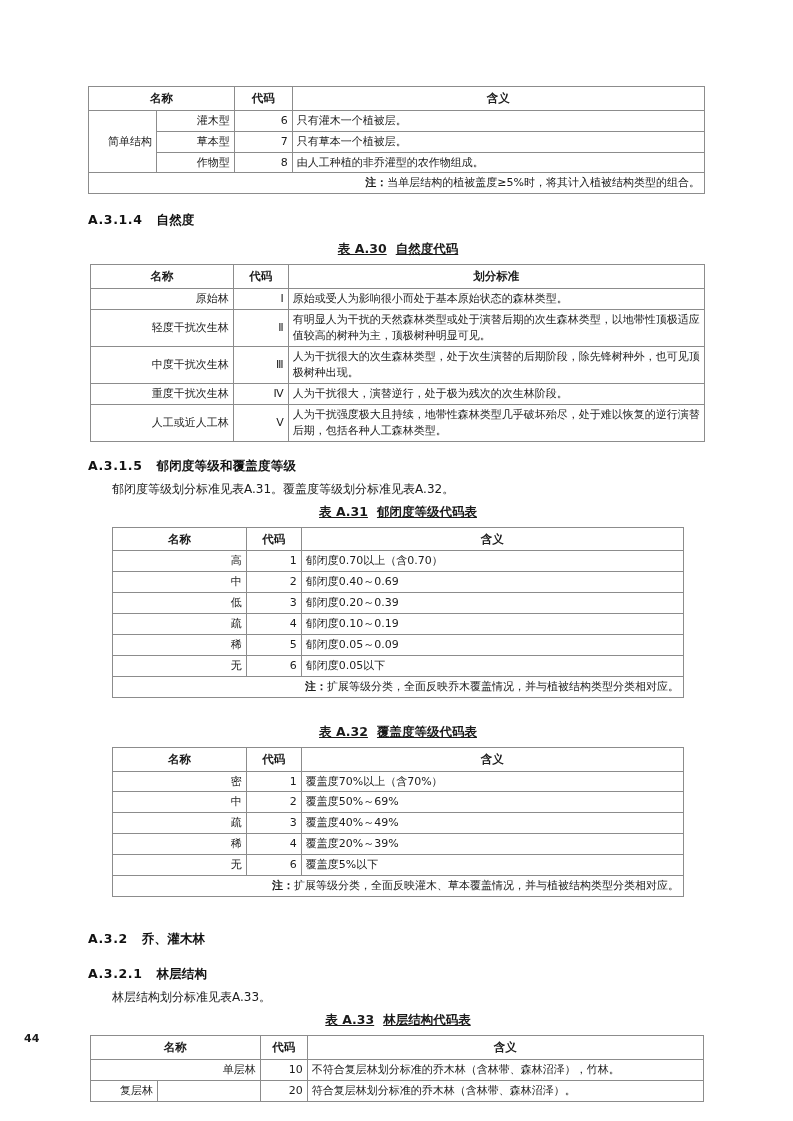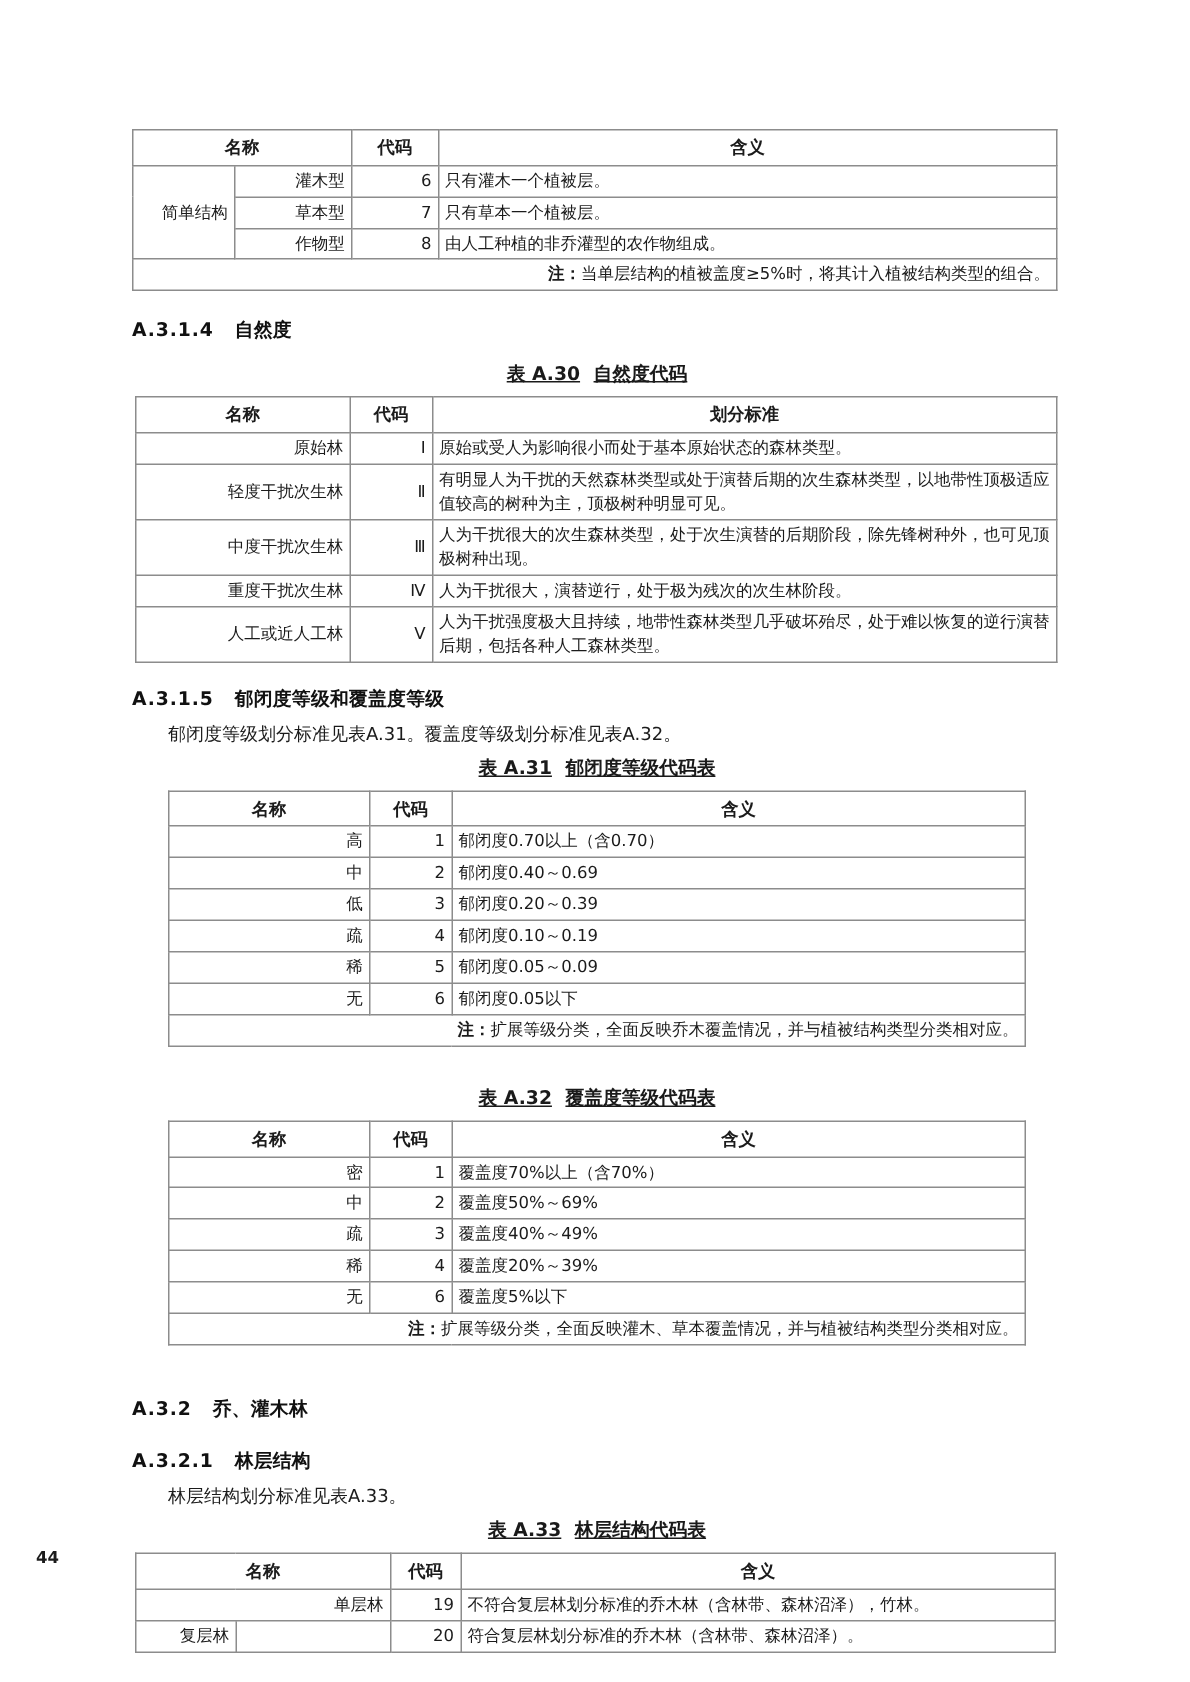--- a/index.html
+++ b/index.html
@@ -343,21 +343,21 @@
         <thead>
           <tr>
             <th colspan="2">名称</th>
             <th>代码</th>
             <th>含义</th>
           </tr>
         </thead>
         <tbody>
           <tr>
             <td class="c" colspan="2">单层林</td>
-            <td class="c">19</td>
+            <td class="c">10</td>
             <td class="l">不符合复层林划分标准的乔木林（含林带、森林沼泽），竹林。</td>
           </tr>
           <tr>
             <td class="c" rowspan="3">复层林</td>
             <td class="c"></td>
             <td class="c">20</td>
             <td class="l">符合复层林划分标准的乔木林（含林带、森林沼泽）。</td>
           </tr>
 
         </tbody>

